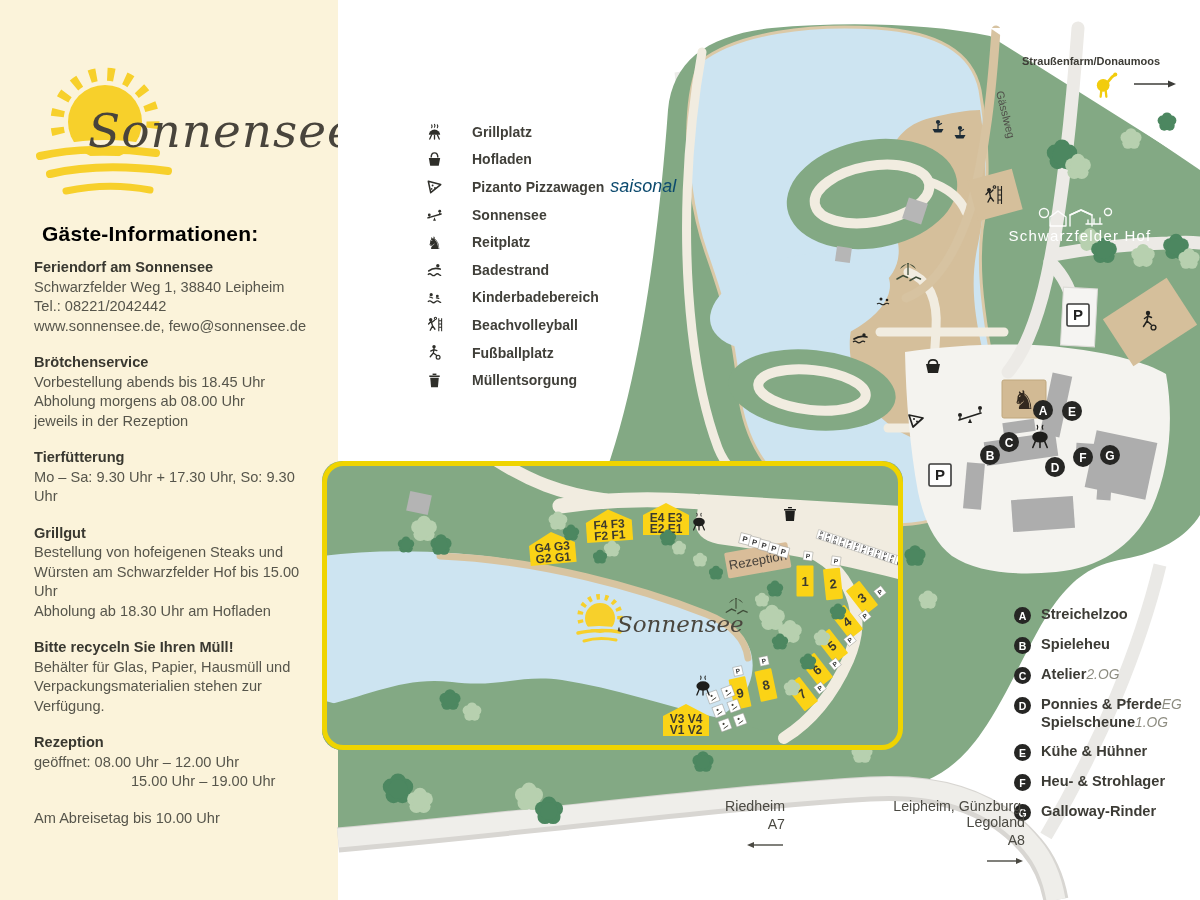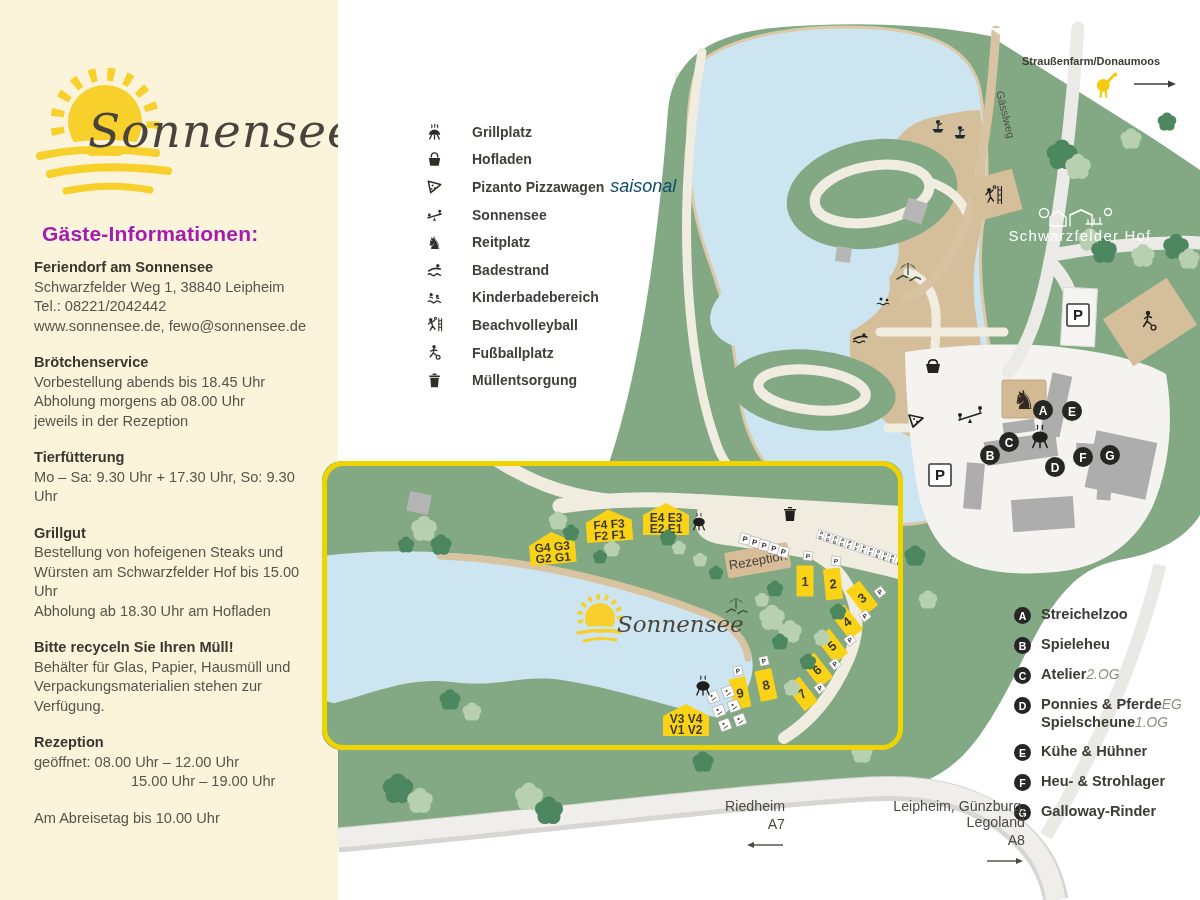--- a/index.html
+++ b/index.html
@@ -1,20 +1,20 @@
 <!DOCTYPE html>
 <html><head>
 <meta charset="utf-8">
 <style>
   html,body{margin:0;padding:0}
   body{width:1200px;height:900px;position:relative;background:#ffffff;
        font-family:"Liberation Sans",sans-serif;overflow:hidden;color:#3e3d37}
   .sidebar{position:absolute;left:0;top:0;width:338px;height:900px;background:#fbf3da}
   .logo-svg{position:absolute;left:28px;top:50px}
-  .guest-head{position:absolute;left:42px;top:222px;font-size:21px;font-weight:bold;color:#a21caf;letter-spacing:.2px}
+  .guest-head{position:absolute;left:42px;top:222px;font-size:21px;font-weight:bold;color:#000000;letter-spacing:.2px}
   .sections{position:absolute;left:34px;top:258px;width:280px}
   .section{margin-bottom:17px}
   .section h3{margin:0;font-size:14.6px;line-height:19.5px;color:#393830;font-weight:bold}
   .section .line{font-size:14.6px;line-height:19.5px;color:#56554b}
   .section .line.indent{padding-left:97px}
   
   .fac-legend{position:absolute;left:424px;top:118px}
   .leg-row{display:flex;align-items:center;height:27.6px}
   .leg-icon{width:20px;height:20px;flex:0 0 20px;display:flex;align-items:center;justify-content:center}
   .leg-icon svg{width:19px;height:19px}

